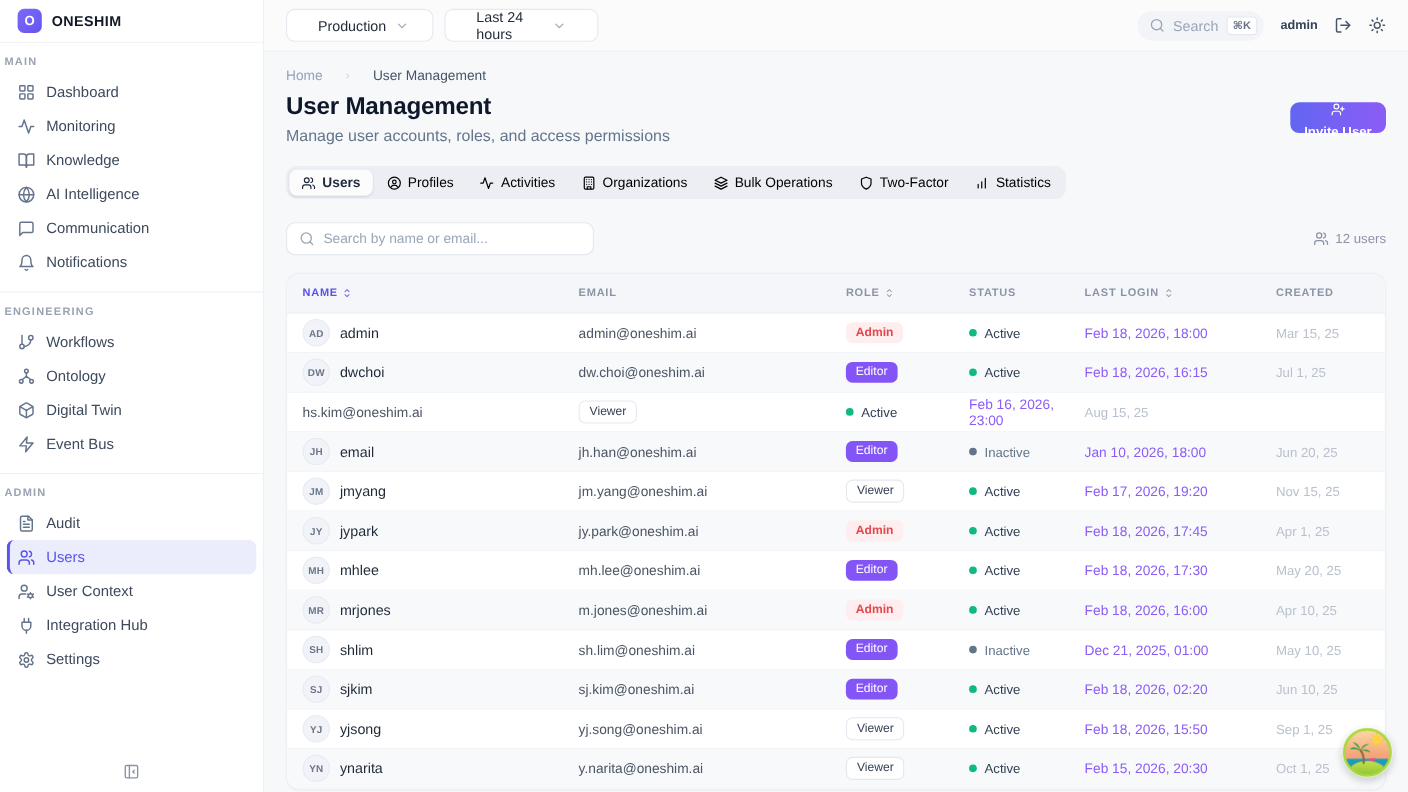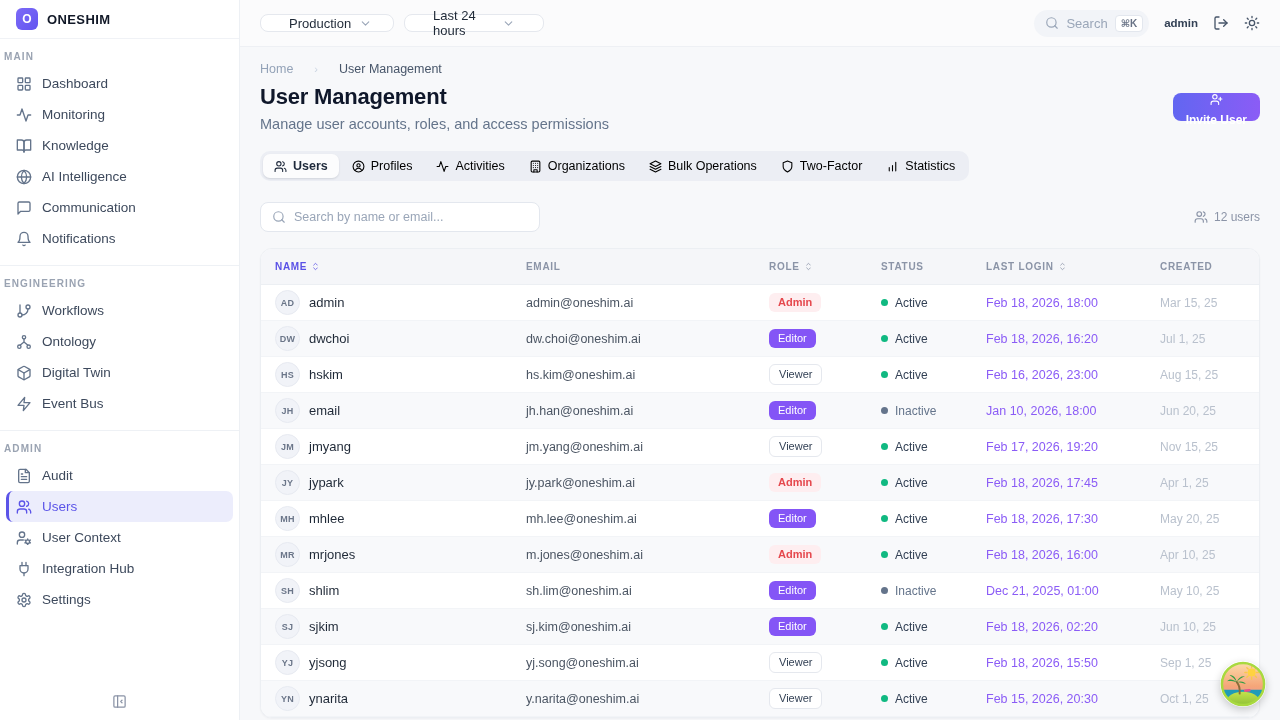--- a/index.html
+++ b/index.html
@@ -25,21 +25,21 @@
   .nav-item .icon-slot { color:#64748b; }
   .nav-item.active { background:#ecedfc; color:#5b54e8; font-weight:500; border-left:3px solid #5b54e8; padding-left:7px; }
   .nav-item.active .icon-slot { color:#5b54e8; }
   .nav-divider { height:1px; background:#eef1f5; margin-top:11px; }
   .sidebar-footer { height:38px; display:flex; align-items:center; justify-content:center; color:#8a93a6; }
   .sidebar-footer .icon-slot { width:15px; height:15px; cursor:pointer; }
 
   
   .main { flex:1; display:flex; flex-direction:column; height:720px; overflow:hidden; }
   .topbar { height:47px; min-height:47px; background:#fbfbfc; border-bottom:1px solid #eef0f4; display:flex; align-items:center; padding:0 20px; gap:10px; }
-  .select { display:flex; align-items:center; justify-content:space-between; gap:8px; height:18px; padding:0 28px; background:#fff; border:1px solid #e5e8ee; border-radius:8px; font-size:13px; color:#1f2937; cursor:pointer; }
+  .select { display:flex; align-items:center; justify-content:space-between; gap:8px; height:30px; padding:0 28px; background:#fff; border:1px solid #e5e8ee; border-radius:8px; font-size:13px; color:#1f2937; cursor:pointer; }
   .select .icon-slot { width:13px; height:13px; color:#9aa6b8; }
   .select.env { width:134px; }
   .select.time { width:140px; }
   .topbar-right { margin-left:auto; display:flex; align-items:center; gap:15px; }
   .search-pill { display:flex; align-items:center; gap:7px; height:27px; padding:0 6px 0 11px; background:#f2f4f8; border-radius:14px; color:#9aa6b8; font-size:13px; cursor:text; }
   .search-pill .icon-slot { color:#9aa6b8; }
   .kbd { background:#fff; border:1px solid #e3e7ee; border-radius:4px; font-size:10px; color:#697386; padding:2px 5px; font-weight:600; }
   .topbar-user { font-size:11.5px; font-weight:600; color:#334155; }
   .icon-btn { width:16px; height:16px; color:#475569; cursor:pointer; }
 
@@ -475,28 +475,24 @@
             <div class="td created">Mar 15, 25</div>
           </div>
           <div class="tr">
             <div class="td cell-name">
               <span class="avatar">DW</span>
               <span class="name">dwchoi</span>
             </div>
             <div class="td email">dw.choi@oneshim.ai</div>
             <div class="td"><span class="badge role-editor">Editor</span></div>
             <div class="td"><span class="status active"><span class="dot"></span>Active</span></div>
-            <div class="td last-login">Feb 18, 2026, 16:20</div>
+            <div class="td last-login">Feb 18, 2026, 16:15</div>
             <div class="td created">Jul 1, 25</div>
           </div>
           <div class="tr">
-            <div class="td cell-name">
-              <span class="avatar">HS</span>
-              <span class="name">hskim</span>
-            </div>
             <div class="td email">hs.kim@oneshim.ai</div>
             <div class="td"><span class="badge role-viewer">Viewer</span></div>
             <div class="td"><span class="status active"><span class="dot"></span>Active</span></div>
             <div class="td last-login">Feb 16, 2026, 23:00</div>
             <div class="td created">Aug 15, 25</div>
           </div>
           <div class="tr">
             <div class="td cell-name">
               <span class="avatar">JH</span>
               <span class="name">email</span>

